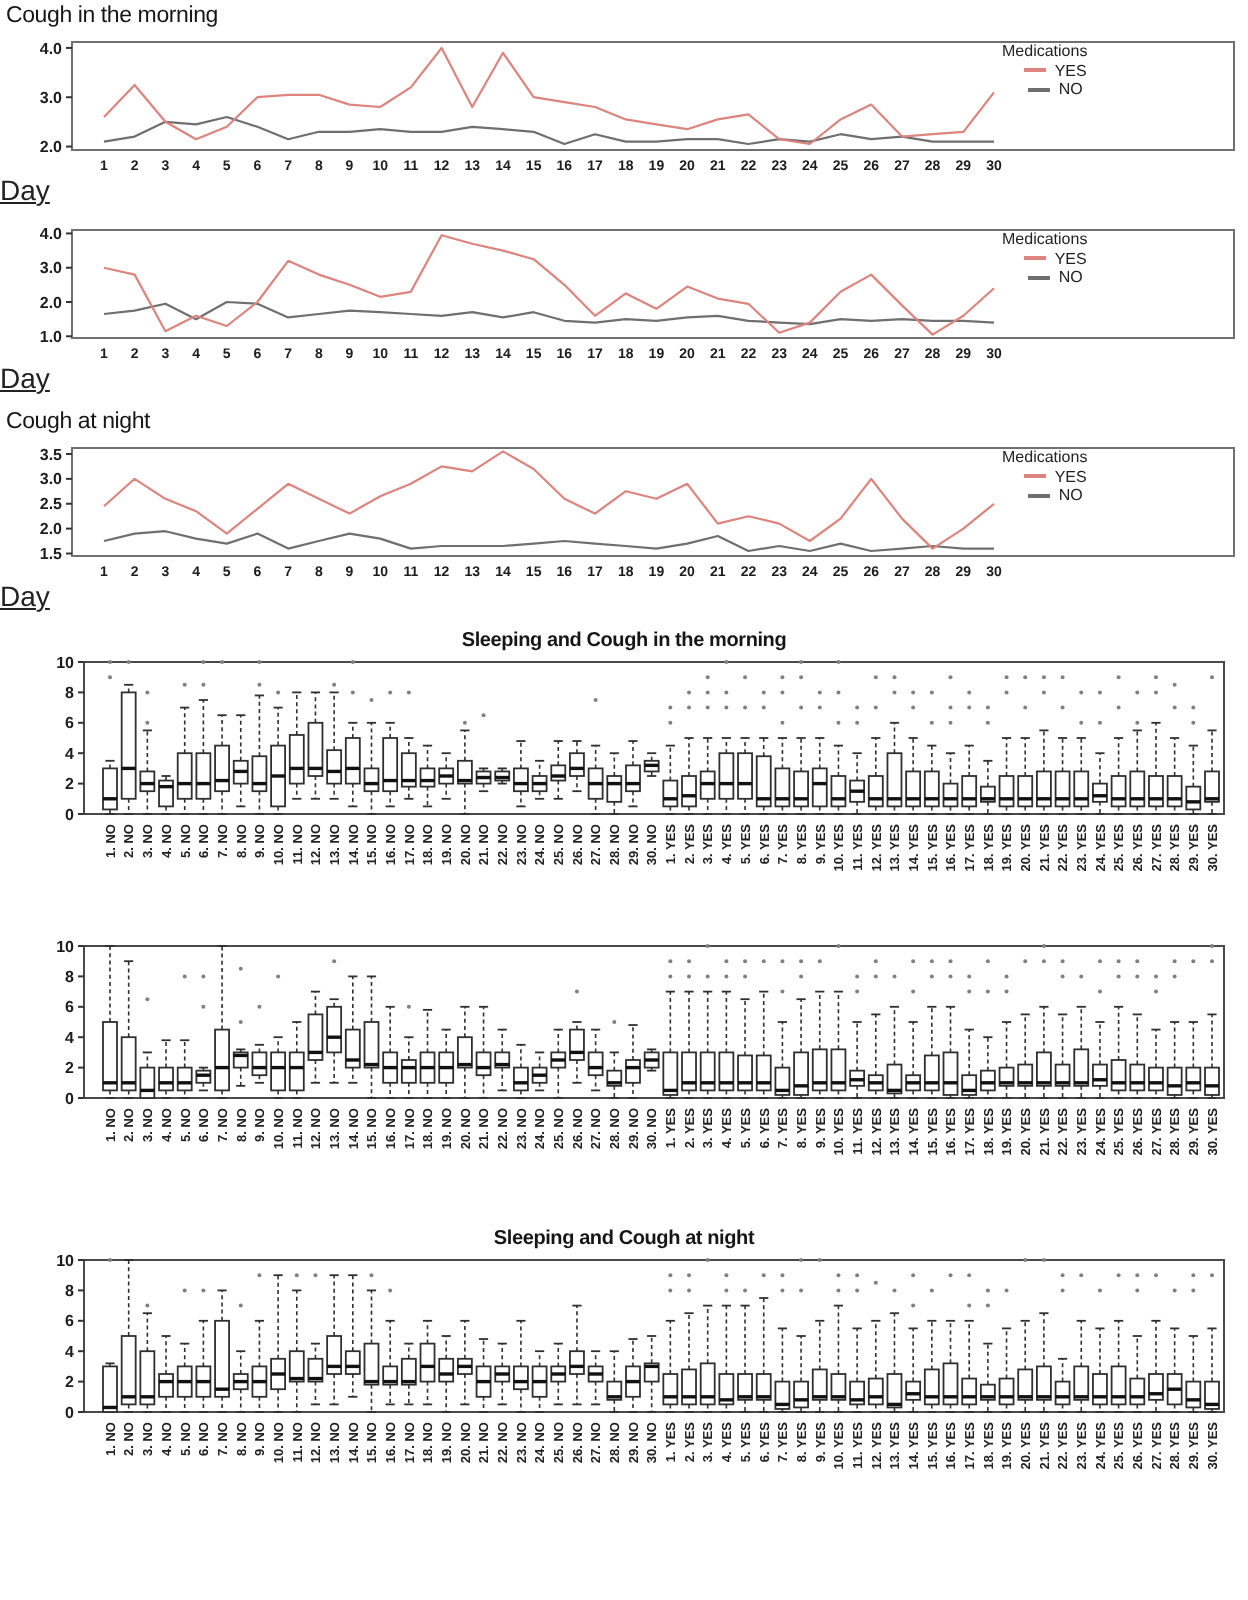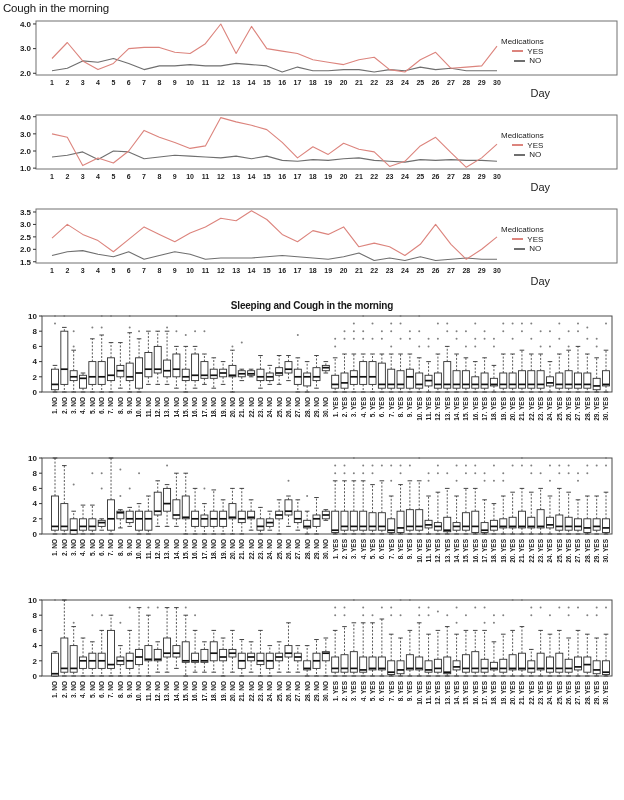--- a/index.html
+++ b/index.html
@@ -4,25 +4,25 @@
 <style>
   html,body{margin:0;padding:0;background:#ffffff;}
   body{width:624px;height:800px;overflow:hidden;font-family:"Liberation Sans",sans-serif;color:#1a1a1a;}
   .chart{position:relative;}
   .line-section{margin-bottom:4px;}
   .box-section{margin-bottom:0;}
   h3.lc-title{margin:0;padding:2px 0 0 3px;font-size:11.5px;line-height:13px;font-weight:normal;color:#161616;letter-spacing:-0.2px;}
   h3.bc-title{margin:0;padding:2px 0 0 0;font-size:10px;line-height:13px;font-weight:bold;color:#161616;text-align:center;letter-spacing:-0.2px;}
   .plot-wrap{position:relative;width:624px;}
   svg.plot{display:block;}
-  .legend{position:absolute;left:501px;top:22px;font-size:8px;line-height:9.5px;color:#222;}
+  .legend{position:absolute;left:501px;top:6px;font-size:8px;line-height:9.5px;color:#222;}
   .legend-title{font-weight:normal;}
   .legend-item{display:flex;align-items:center;padding-left:11px;justify-content:center;}
   .legend-item .swatch{display:inline-block;width:11px;height:1.6px;margin-right:4px;}
-  .xlabel{position:absolute;left:0;top:72px;width:550px;text-align:right;font-size:11px;color:#222;}
+  .xlabel{position:absolute;left:0;top:72px;width:550px;text-align:left;font-size:14px;color:#222;text-decoration:underline;}
 </style>
 </head>
 <body>
 
 <section class="chart line-section">
   <h3 class="lc-title">Cough in the morning</h3>
   <div class="plot-wrap">
     <svg class="plot" width="624" height="90">
         <rect x="36" y="6" width="581" height="54" fill="none" stroke="#707070" stroke-width="1"></rect>
         <line x1="33" y1="58.273972602739725" x2="36" y2="58.273972602739725" stroke="#333" stroke-width="1"></line>
@@ -133,20 +133,21 @@
       <div class="legend-item">
           <span class="swatch" style="background: rgb(111, 111, 111);"></span>
           <span>NO</span>
         </div>
     </div>
     <div class="xlabel">Day</div>
   </div>
 </section>
 
 <section class="chart line-section">
+  <h3 class="lc-title">Cough at night</h3>
   <div class="plot-wrap">
     <svg class="plot" width="624" height="90">
         <rect x="36" y="6" width="581" height="54" fill="none" stroke="#707070" stroke-width="1"></rect>
         <line x1="33" y1="58.755760368663594" x2="36" y2="58.755760368663594" stroke="#333" stroke-width="1"></line>
         <text x="31" y="61.55576036866359" text-anchor="end" font-size="8" font-weight="bold" fill="#1c1c1c">1.5</text>
         <line x1="33" y1="46.31336405529954" x2="36" y2="46.31336405529954" stroke="#333" stroke-width="1"></line>
         <text x="31" y="49.113364055299535" text-anchor="end" font-size="8" font-weight="bold" fill="#1c1c1c">2.0</text>
         <line x1="33" y1="33.87096774193549" x2="36" y2="33.87096774193549" stroke="#333" stroke-width="1"></line>
         <text x="31" y="36.670967741935485" text-anchor="end" font-size="8" font-weight="bold" fill="#1c1c1c">2.5</text>
         <line x1="33" y1="21.42857142857143" x2="36" y2="21.42857142857143" stroke="#333" stroke-width="1"></line>
@@ -1463,20 +1464,21 @@
         <rect x="602.5" y="64.8" width="7" height="13.680000000000007" fill="#ffffff" stroke="#2f2f2f" stroke-width="0.9"></rect>
         <line x1="602.5" y1="73.92" x2="609.5" y2="73.92" stroke="#111" stroke-width="1.7"></line>
         <circle cx="606" cy="11.599999999999994" r="1" fill="#808080"></circle>
         <circle cx="606" cy="4" r="1" fill="#808080"></circle>
       </g>
       <text x="608.4" y="85" text-anchor="end" transform="rotate(-90 608.4 85)" font-size="6.5" font-weight="bold" fill="#222">30. YES</text>
     </svg>
 </section>
 
 <section class="chart box-section">
+  <h3 class="bc-title">Sleeping and Cough at night</h3>
   <svg class="plot" width="624" height="142">
       <rect x="42" y="4" width="570" height="76" fill="none" stroke="#4a4a4a" stroke-width="1"></rect>
       <line x1="39" y1="80" x2="42" y2="80" stroke="#333" stroke-width="1"></line>
       <text x="37" y="82.8" text-anchor="end" font-size="8" font-weight="bold" fill="#1c1c1c">0</text>
       <line x1="39" y1="64.8" x2="42" y2="64.8" stroke="#333" stroke-width="1"></line>
       <text x="37" y="67.6" text-anchor="end" font-size="8" font-weight="bold" fill="#1c1c1c">2</text>
       <line x1="39" y1="49.599999999999994" x2="42" y2="49.599999999999994" stroke="#333" stroke-width="1"></line>
       <text x="37" y="52.39999999999999" text-anchor="end" font-size="8" font-weight="bold" fill="#1c1c1c">4</text>
       <line x1="39" y1="34.4" x2="42" y2="34.4" stroke="#333" stroke-width="1"></line>
       <text x="37" y="37.199999999999996" text-anchor="end" font-size="8" font-weight="bold" fill="#1c1c1c">6</text>

